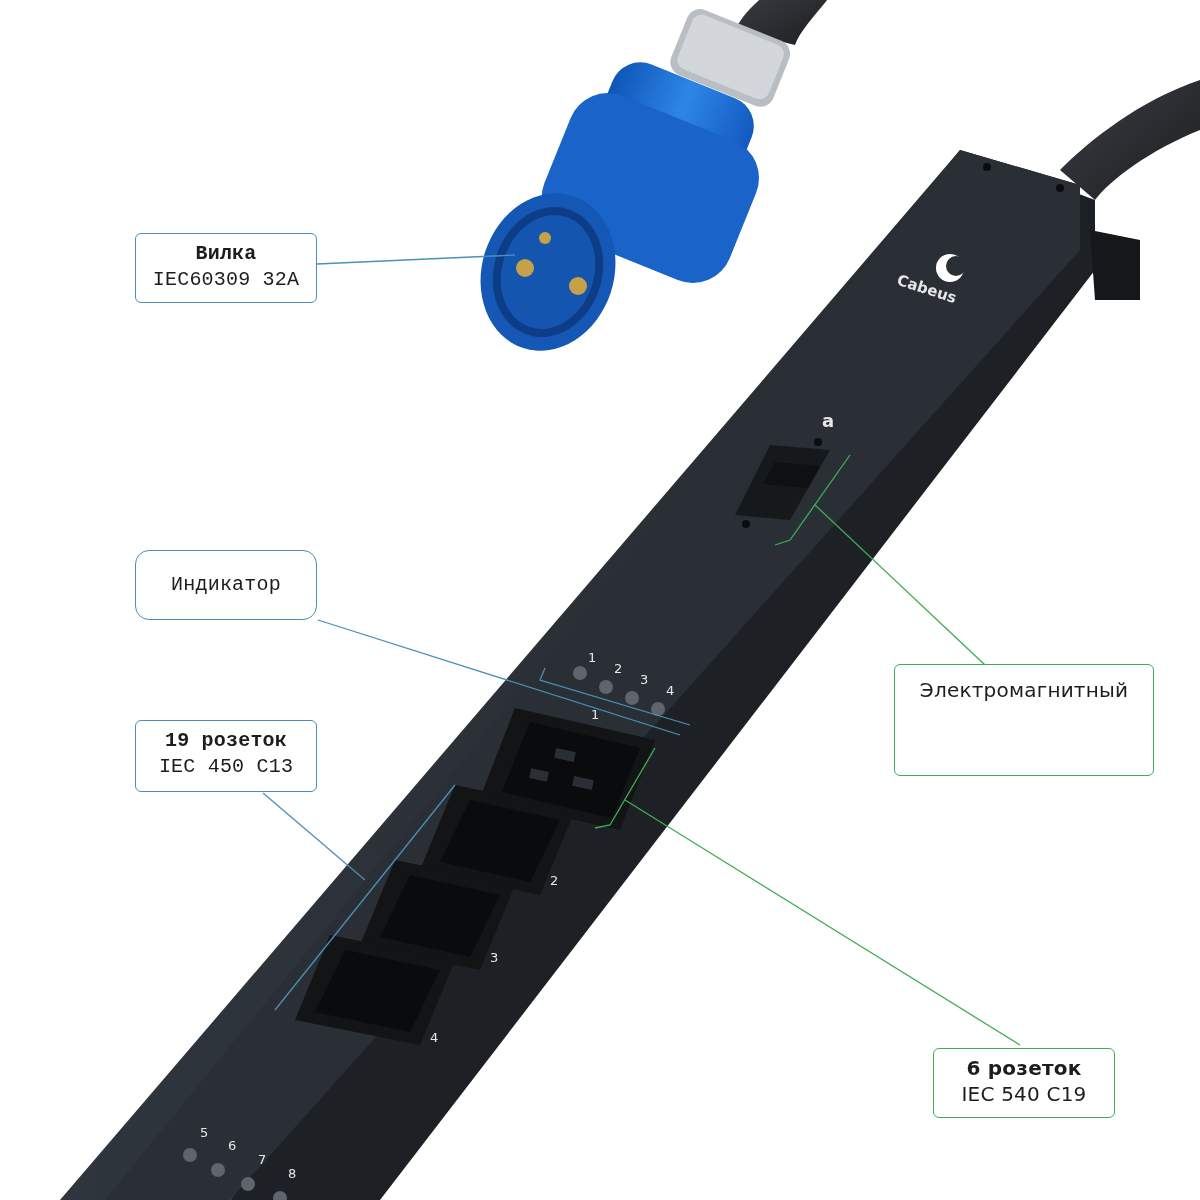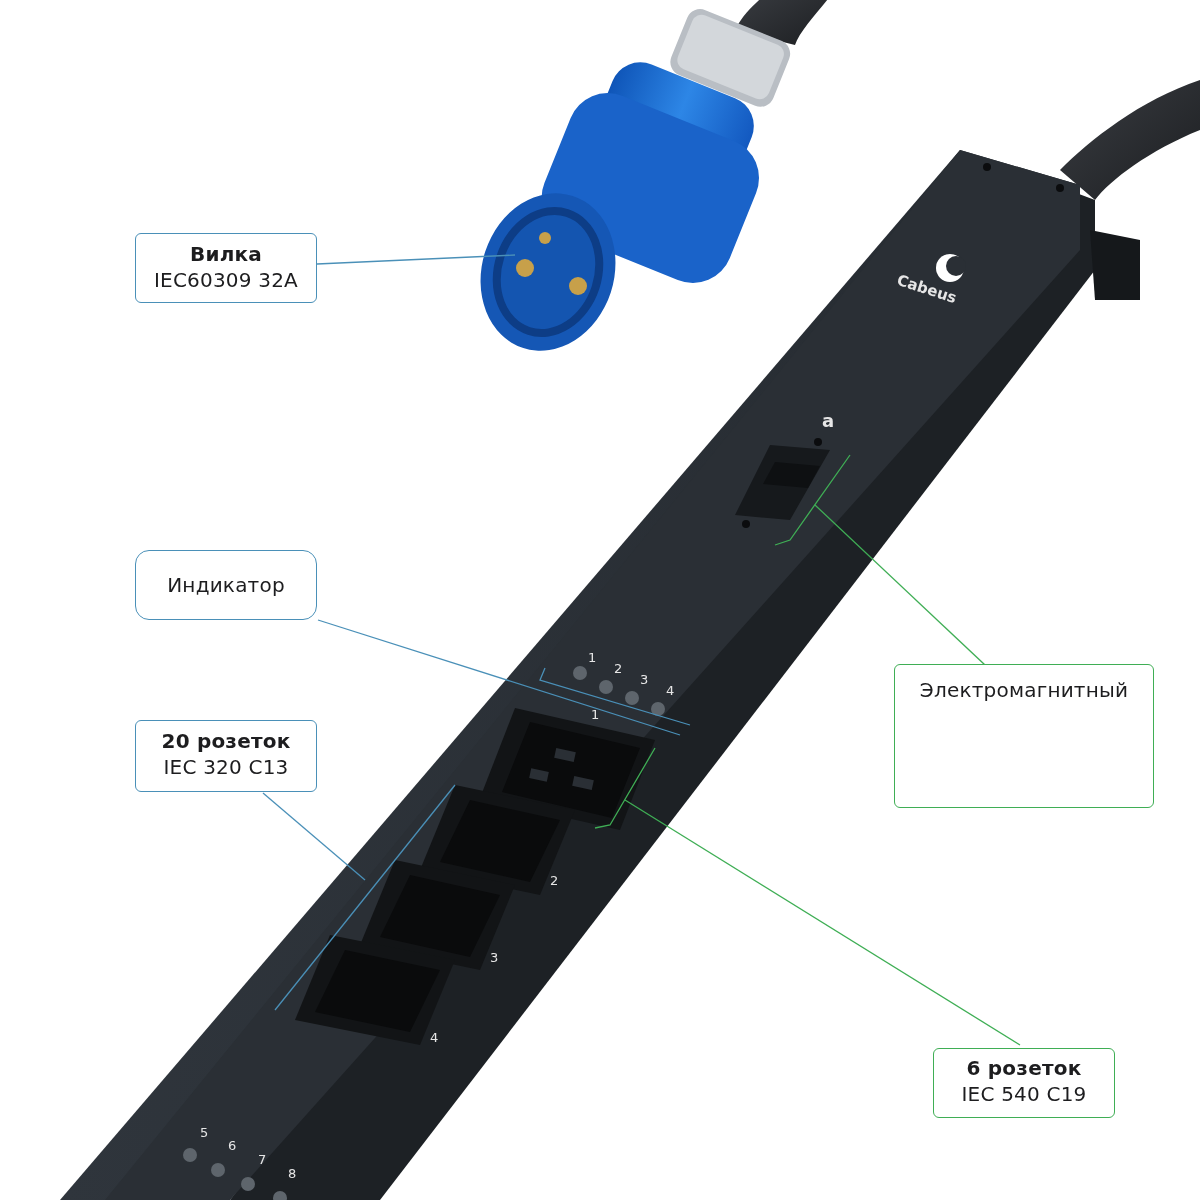--- a/index.html
+++ b/index.html
@@ -3,21 +3,21 @@
 <meta charset="utf-8">
 <style>
   html, body { margin: 0; padding: 0; background: #ffffff; }
   body { width: 1200px; height: 1200px; position: relative; overflow: hidden;
          font-family: "DejaVu Sans", sans-serif; color: #1d1d1f; }
   .stage { position: absolute; left: 0; top: 0; width: 1200px; height: 1200px; }
   svg.art { position: absolute; left: 0; top: 0; }
   .callout { position: absolute; background: #fff; border-radius: 6px;
              box-sizing: border-box; text-align: center; line-height: 1.3;
              font-size: 20px; letter-spacing: 0.2px; }
-  .callout.blue { border: 1.5px solid #4a90b8; }
+  .callout.blue { border: 1.5px solid #4a90b8; font-family: Liberation Mono, monospace; }
   .callout.green { border: 1.5px solid #3fae55; }
   .callout .bold { font-weight: bold; display: block; }
   .callout .reg { display: block; }
   .overlay-text { position: absolute; color: #e6e6e6; font-size: 13px; font-family: "DejaVu Sans", sans-serif; }
 </style>
 </head>
 <body>
 
 <div class="stage">
 
@@ -160,25 +160,25 @@
 <div class="callout blue" style="left:135px;top:233px;width:182px;height:70px;padding-top:7px;">
   <span class="bold">Вилка</span>
   <span class="reg">IEC60309 32A</span>
 </div>
 
 <div class="callout blue" style="left:135px;top:550px;width:182px;height:70px;padding-top:21px;border-radius:14px;">
   <span class="reg">Индикатор</span>
 </div>
 
 <div class="callout blue" style="left:135px;top:720px;width:182px;height:72px;padding-top:7px;">
-  <span class="bold">20 розеток</span>
-  <span class="reg">IEC 320 C13</span>
+  <span class="bold">19 розеток</span>
+  <span class="reg">IEC 450 C13</span>
 </div>
 
-<div class="callout green" style="left:894px;top:664px;width:260px;height:144px;padding-top:12px;">
+<div class="callout green" style="left:894px;top:664px;width:260px;height:112px;padding-top:12px;">
   <span class="reg">Электромагнитный</span>
 </div>
 
 <div class="callout green" style="left:933px;top:1048px;width:182px;height:70px;padding-top:6px;">
   <span class="bold">6 розеток</span>
   <span class="reg">IEC 540 C19</span>
 </div>
 
 </div>
 

